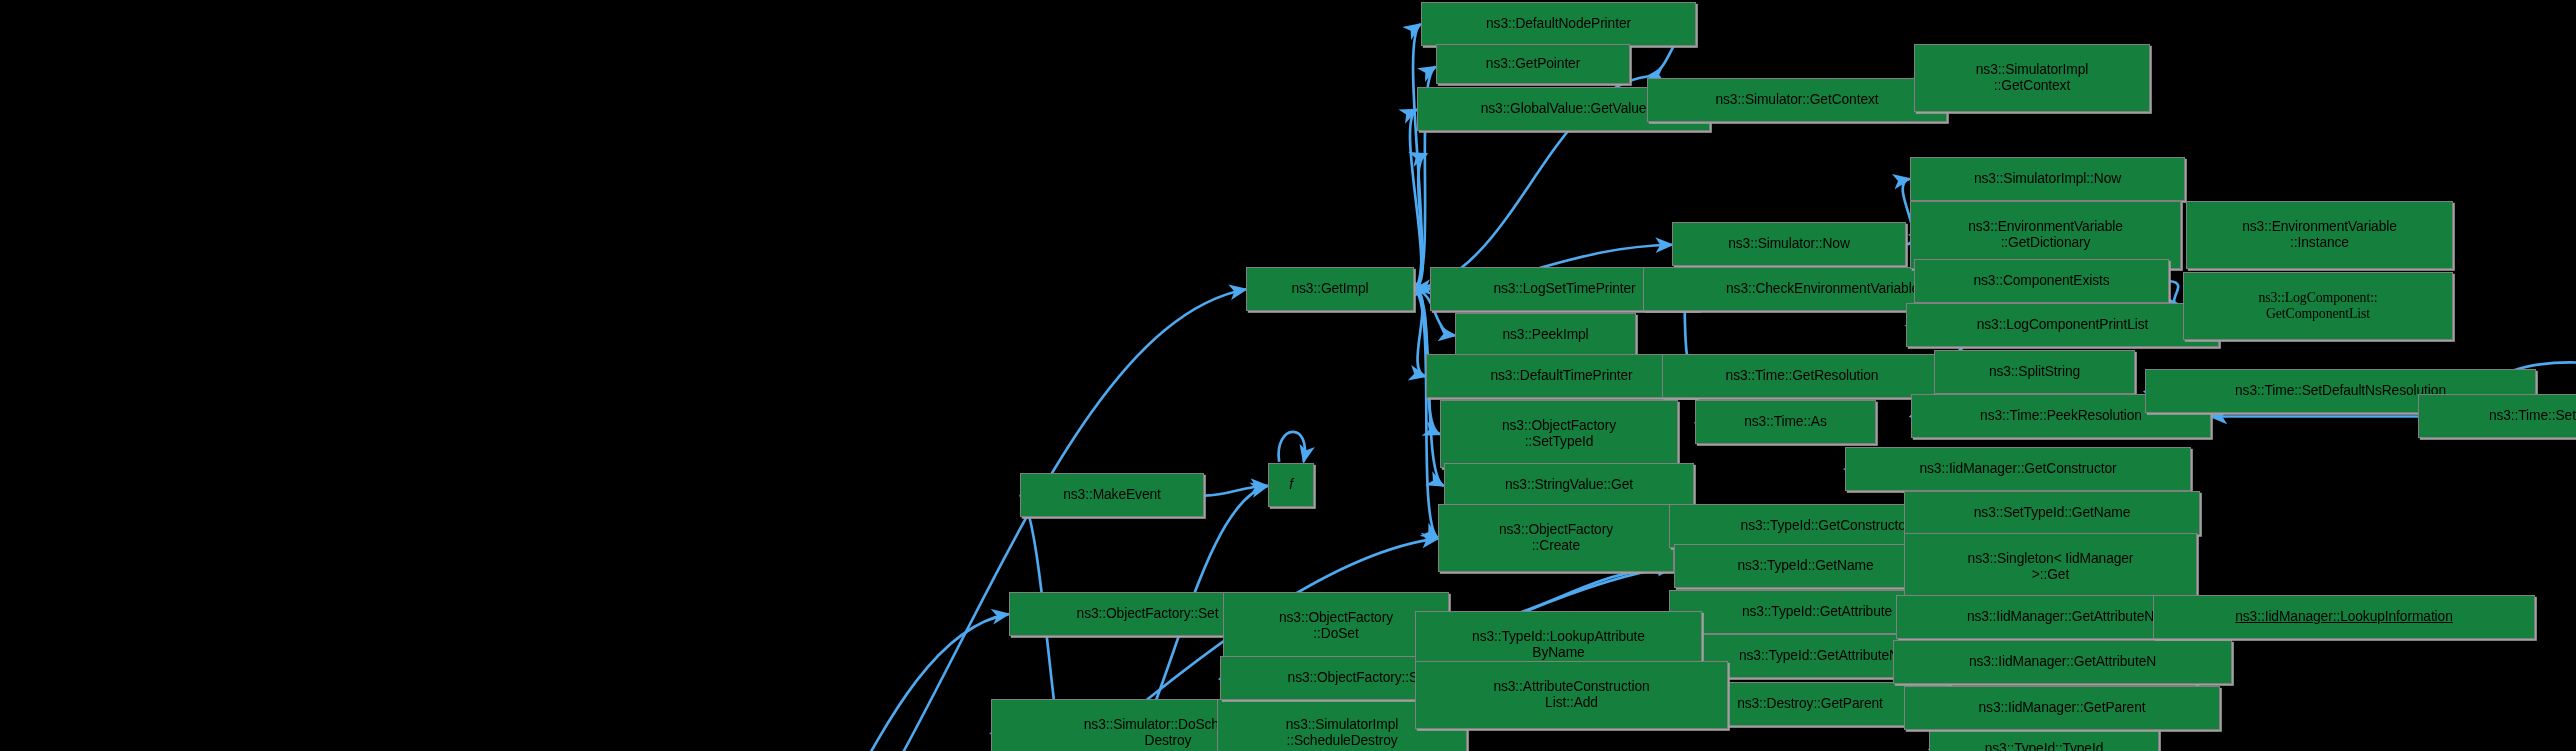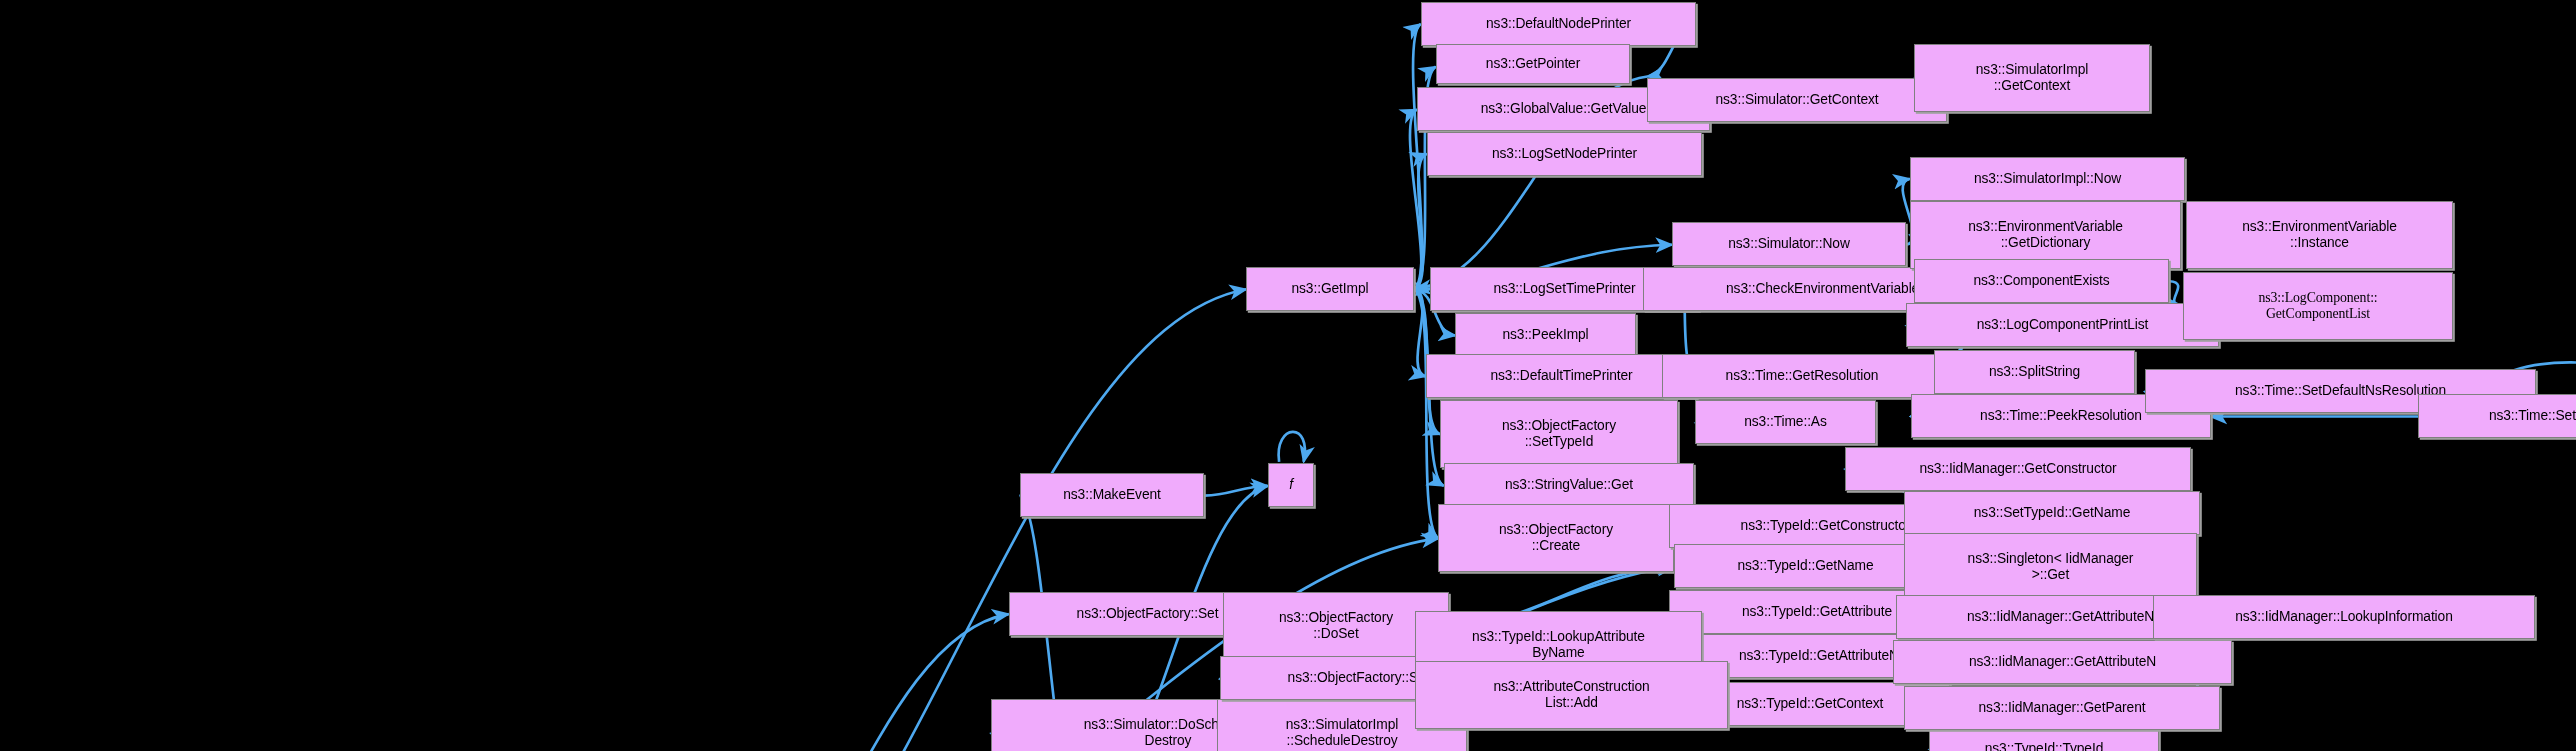--- a/index.html
+++ b/index.html
@@ -19,21 +19,21 @@
   #edge-layer {
     position: absolute;
     left: 0;
     top: 0;
     width: 2576px;
     height: 752px;
   }
   .node {
     position: absolute;
     box-sizing: border-box;
-    background: #f0abfc;
+    background: #15803d;
     border: 0.9px solid #808080;
     box-shadow: 1.8px 1.8px 0 0 #a0a0a0;
     color: #000000;
     font-size: 13.8px;
     line-height: 16px;
     text-align: center;
     display: flex;
     align-items: center;
     justify-content: center;
     white-space: pre-line;
@@ -140,21 +140,20 @@
     <div class="node" style="left: 1020px; top: 473px; width: 184px; height: 44px;">ns3::MakeEvent</div>
     <div class="node" style="left: 1268px; top: 463px; width: 46px; height: 44px; font-style: italic;">f</div>
     <div class="node" style="left: 1009px; top: 592px; width: 277px; height: 44px;">ns3::ObjectFactory::Set</div>
     <div class="node" style="left: 1223px; top: 592px; width: 226px; height: 68px;">ns3::ObjectFactory
 ::DoSet</div>
     <div class="node" style="left: 1220px; top: 656px; width: 277px; height: 44px;">ns3::ObjectFactory::Set</div>
     <div class="node" style="left: 1246px; top: 267px; width: 168px; height: 44px;">ns3::GetImpl</div>
     <div class="node" style="left: 1421px; top: 1.8px; width: 275px; height: 44px;">ns3::DefaultNodePrinter</div>
     <div class="node" style="left: 1436px; top: 44px; width: 194px; height: 40px;">ns3::GetPointer</div>
     <div class="node" style="left: 1417px; top: 87px; width: 293px; height: 44px;">ns3::GlobalValue::GetValue</div>
-    <div class="node" style="left: 1427px; top: 132px; width: 275px; height: 44px;">ns3::LogSetNodePrinter</div>
     <div class="node" style="left: 1430px; top: 267px; width: 269px; height: 44px;">ns3::LogSetTimePrinter</div>
     <div class="node" style="left: 1455px; top: 313px; width: 181px; height: 44px;">ns3::PeekImpl</div>
     <div class="node" style="left: 1426px; top: 354px; width: 271px; height: 44px;">ns3::DefaultTimePrinter</div>
     <div class="node" style="left: 1440px; top: 400px; width: 238px; height: 68px;">ns3::ObjectFactory
 ::SetTypeId</div>
     <div class="node" style="left: 1444px; top: 463px; width: 250px; height: 44px;">ns3::StringValue::Get</div>
     <div class="node" style="left: 1438px; top: 504px; width: 236px; height: 68px;">ns3::ObjectFactory
 ::Create</div>
     <div class="node" style="left: 1647px; top: 54px; width: 300px; height: 44px; margin-top: 24px;">ns3::Simulator::GetContext</div>
     <div class="node" style="left: 1914px; top: 44px; width: 236px; height: 68px;">ns3::SimulatorImpl
@@ -173,28 +172,28 @@
     <div class="node" style="left: 2186px; top: 201px; width: 267px; height: 68px;">ns3::EnvironmentVariable
 ::Instance</div>
     <div class="node" style="left: 2183px; top: 272px; width: 270px; height: 68px; font-family: Liberation Serif, serif;">ns3::LogComponent::
 GetComponentList</div>
     <div class="node" style="left: 2145px; top: 369px; width: 391px; height: 44px;">ns3::Time::SetDefaultNsResolution</div>
     <div class="node" style="left: 2418px; top: 394px; width: 293px; height: 44px;">ns3::Time::SetResolution</div>
     <div class="node" style="left: 1669px; top: 504px; width: 313px; height: 44px;">ns3::TypeId::GetConstructor</div>
     <div class="node" style="left: 1674px; top: 544px; width: 263px; height: 44px;">ns3::TypeId::GetName</div>
     <div class="node" style="left: 1669px; top: 590px; width: 296px; height: 44px;">ns3::TypeId::GetAttribute</div>
     <div class="node" style="left: 1666px; top: 634px; width: 306px; height: 44px;">ns3::TypeId::GetAttributeN</div>
-    <div class="node" style="left: 1670px; top: 682px; width: 280px; height: 44px;">ns3::TypeId::GetContext</div>
+    <div class="node" style="left: 1670px; top: 682px; width: 280px; height: 44px;">ns3::Destroy::GetParent</div>
     <div class="node" style="left: 1929px; top: 727px; width: 230px; height: 44px;">ns3::TypeId::TypeId</div>
     <div class="node" style="left: 1415px; top: 611px; width: 287px; height: 68px;">ns3::TypeId::LookupAttribute
 ByName</div>
     <div class="node" style="left: 1415px; top: 661px; width: 313px; height: 68px;">ns3::AttributeConstruction
 List::Add</div>
     <div class="node" style="left: 1845px; top: 447px; width: 346px; height: 44px;">ns3::IidManager::GetConstructor</div>
     <div class="node" style="left: 1904px; top: 491px; width: 296px; height: 44px;">ns3::SetTypeId::GetName</div>
     <div class="node" style="left: 1904px; top: 533px; width: 293px; height: 68px;">ns3::Singleton&lt; IidManager
 &gt;::Get</div>
     <div class="node" style="left: 1896px; top: 595px; width: 329px; height: 44px;">ns3::IidManager::GetAttributeN</div>
     <div class="node" style="left: 1893px; top: 640px; width: 339px; height: 44px;">ns3::IidManager::GetAttributeN</div>
     <div class="node" style="left: 1904px; top: 686px; width: 316px; height: 44px;">ns3::IidManager::GetParent</div>
-    <div class="node" style="left: 2153px; top: 595px; width: 382px; height: 44px;">ns3::IidManager::LookupInformation</div>
+    <div class="node" style="left: 2153px; top: 595px; width: 382px; height: 44px; text-decoration: underline;">ns3::IidManager::LookupInformation</div>
   </div>
 
 
 </body></html>

